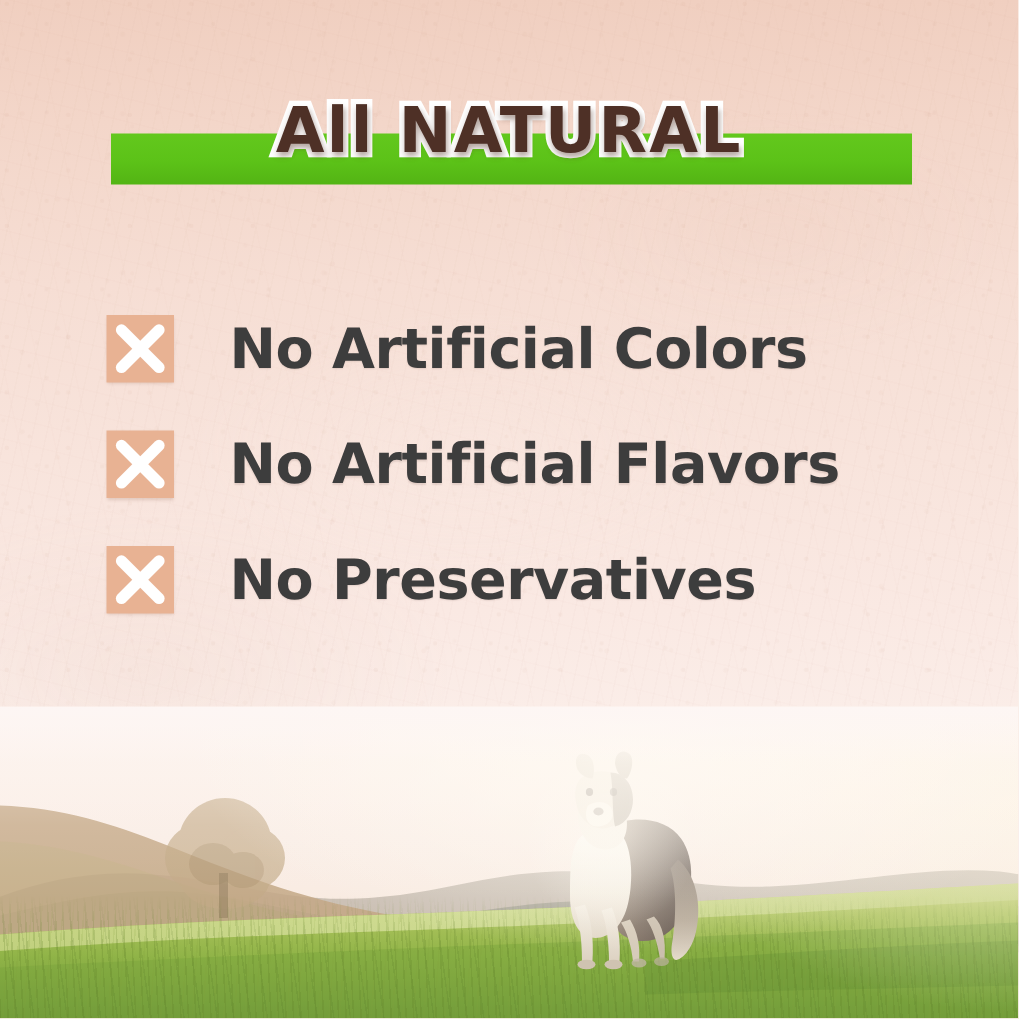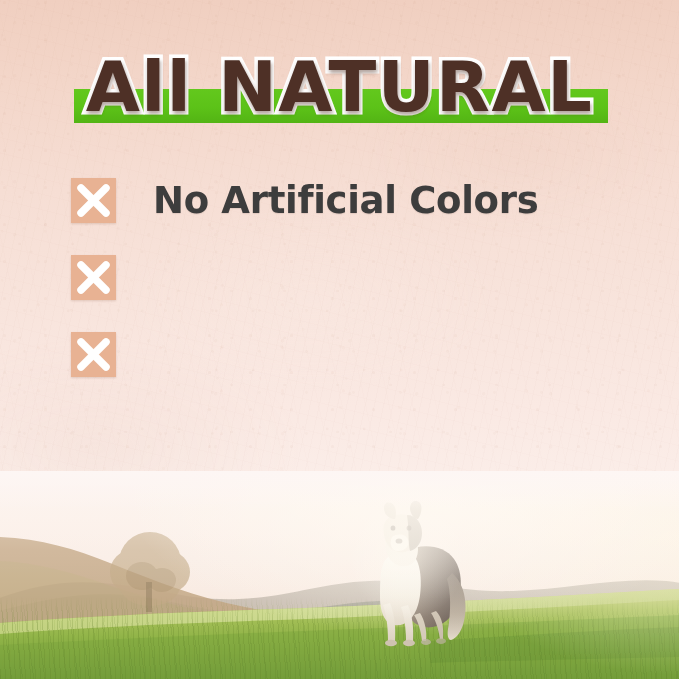--- a/index.html
+++ b/index.html
@@ -84,21 +84,21 @@
     height: 34px;
     background: linear-gradient(180deg, #63c81d 0%, #5cc218 55%, #53b414 100%);
   }
   .headline-text {
     position: absolute;
     left: 0; right: 0;
     top: 0;
     text-align: center;
     font-family: "DejaVu Sans", sans-serif;
     font-weight: bold;
-    font-size: 70px;
+    font-size: 42px;
     line-height: 70px;
     letter-spacing: 1.5px;
     color: #4e3026;
     -webkit-text-stroke: 7px #ffffff;
     paint-order: stroke fill;
     text-shadow:
       0 3px 4px rgba(90,60,45,.30),
       2px 3px 3px rgba(90,60,45,.22);
     white-space: nowrap;
   }
@@ -107,21 +107,21 @@
   .claims {
     position: absolute;
     left: 71px;
     top: 178px;
     width: 560px;
   }
   .claim-row {
     position: relative;
     height: 77px;
     display: flex;
-    align-items: flex-start;
+    align-items: flex-end;
   }
   .x-box {
     position: relative;
     width: 45px;
     height: 45px;
     flex: 0 0 45px;
     background: #e8b293;
     box-shadow: 0 1px 2px rgba(140,95,75,.22);
   }
   .x-box svg {
@@ -289,31 +289,33 @@
 
     <div class="claim-row">
       <div class="x-box">
         <svg viewBox="0 0 45 45" aria-hidden="true">
           <g stroke="#ffffff" stroke-width="7.5" stroke-linecap="round">
             <line x1="10" y1="10" x2="35" y2="35"></line>
             <line x1="35" y1="10" x2="10" y2="35"></line>
           </g>
         </svg>
       </div>
+      <div class="claim-label">No Artificial Flavors</div>
     </div>
 
     <div class="claim-row">
       <div class="x-box">
         <svg viewBox="0 0 45 45" aria-hidden="true">
           <g stroke="#ffffff" stroke-width="7.5" stroke-linecap="round">
             <line x1="10" y1="10" x2="35" y2="35"></line>
             <line x1="35" y1="10" x2="10" y2="35"></line>
           </g>
         </svg>
       </div>
+      <div class="claim-label">No Preservatives</div>
     </div>
 
 
   </div>
 
   <div class="photo">
 
     <div class="photo-sky"></div>
 
     <div class="hills-far">

